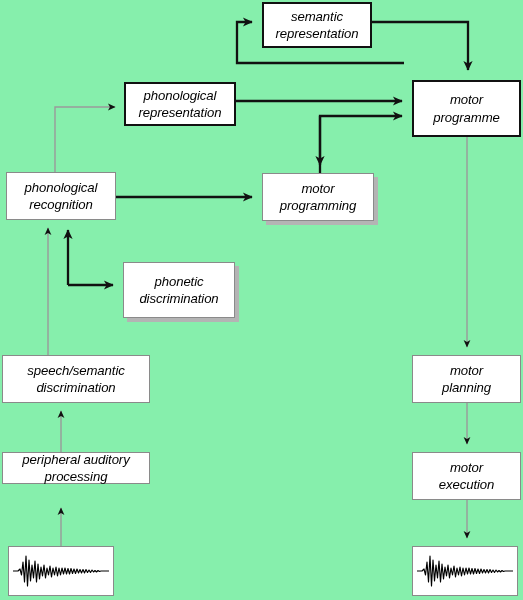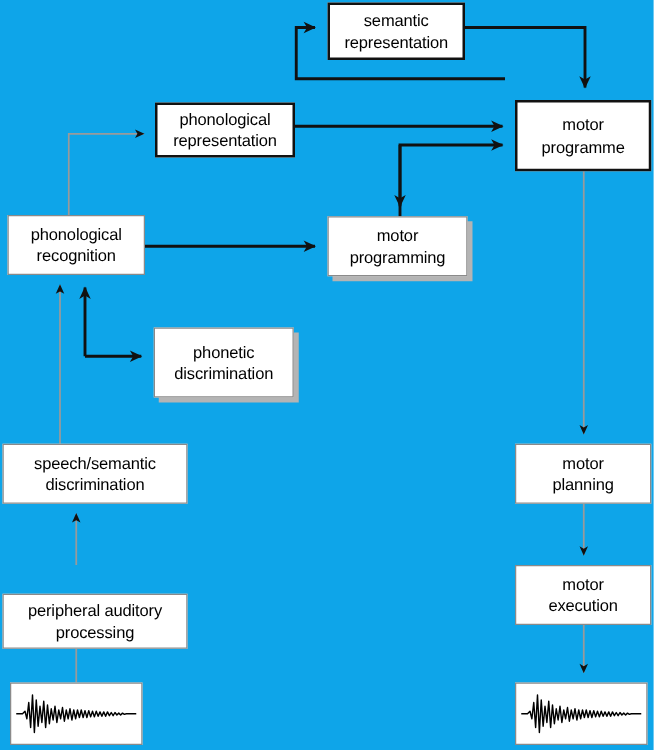--- a/index.html
+++ b/index.html
@@ -5,23 +5,24 @@
 <style>
   html, body {
     margin: 0;
     padding: 0;
     background: #ffffff;
   }
   #diagram-root {
     position: relative;
     width: 523px;
     height: 600px;
-    background: #0ea5e9;
+    background: #86efac;
     font-family: "Liberation Sans", "DejaVu Sans", sans-serif;
     overflow: hidden;
+    font-style: italic;
   }
   svg.layer {
     position: absolute;
     left: 0;
     top: 0;
     width: 523px;
     height: 600px;
   }
   .node {
     position: absolute;
@@ -147,21 +148,21 @@
   <div class="node thin" style="left:2px; top:355px; width:148px; height:48px;">
     <span class="label">speech/semantic
 discrimination</span>
   </div>
 
   <div class="node thin" style="left:412px; top:355px; width:109px; height:48px;">
     <span class="label">motor
 planning</span>
   </div>
 
-  <div class="node thin" style="left:2px; top:475px; width:148px; height:44px;">
+  <div class="node thin" style="left:2px; top:452px; width:148px; height:32px;">
     <span class="label">peripheral auditory
 processing</span>
   </div>
 
   <div class="node thin" style="left:412px; top:452px; width:109px; height:48px;">
     <span class="label">motor
 execution</span>
   </div>
 
   <div class="node thin signal" style="left:8px; top:546px; width:106px; height:50px;">

